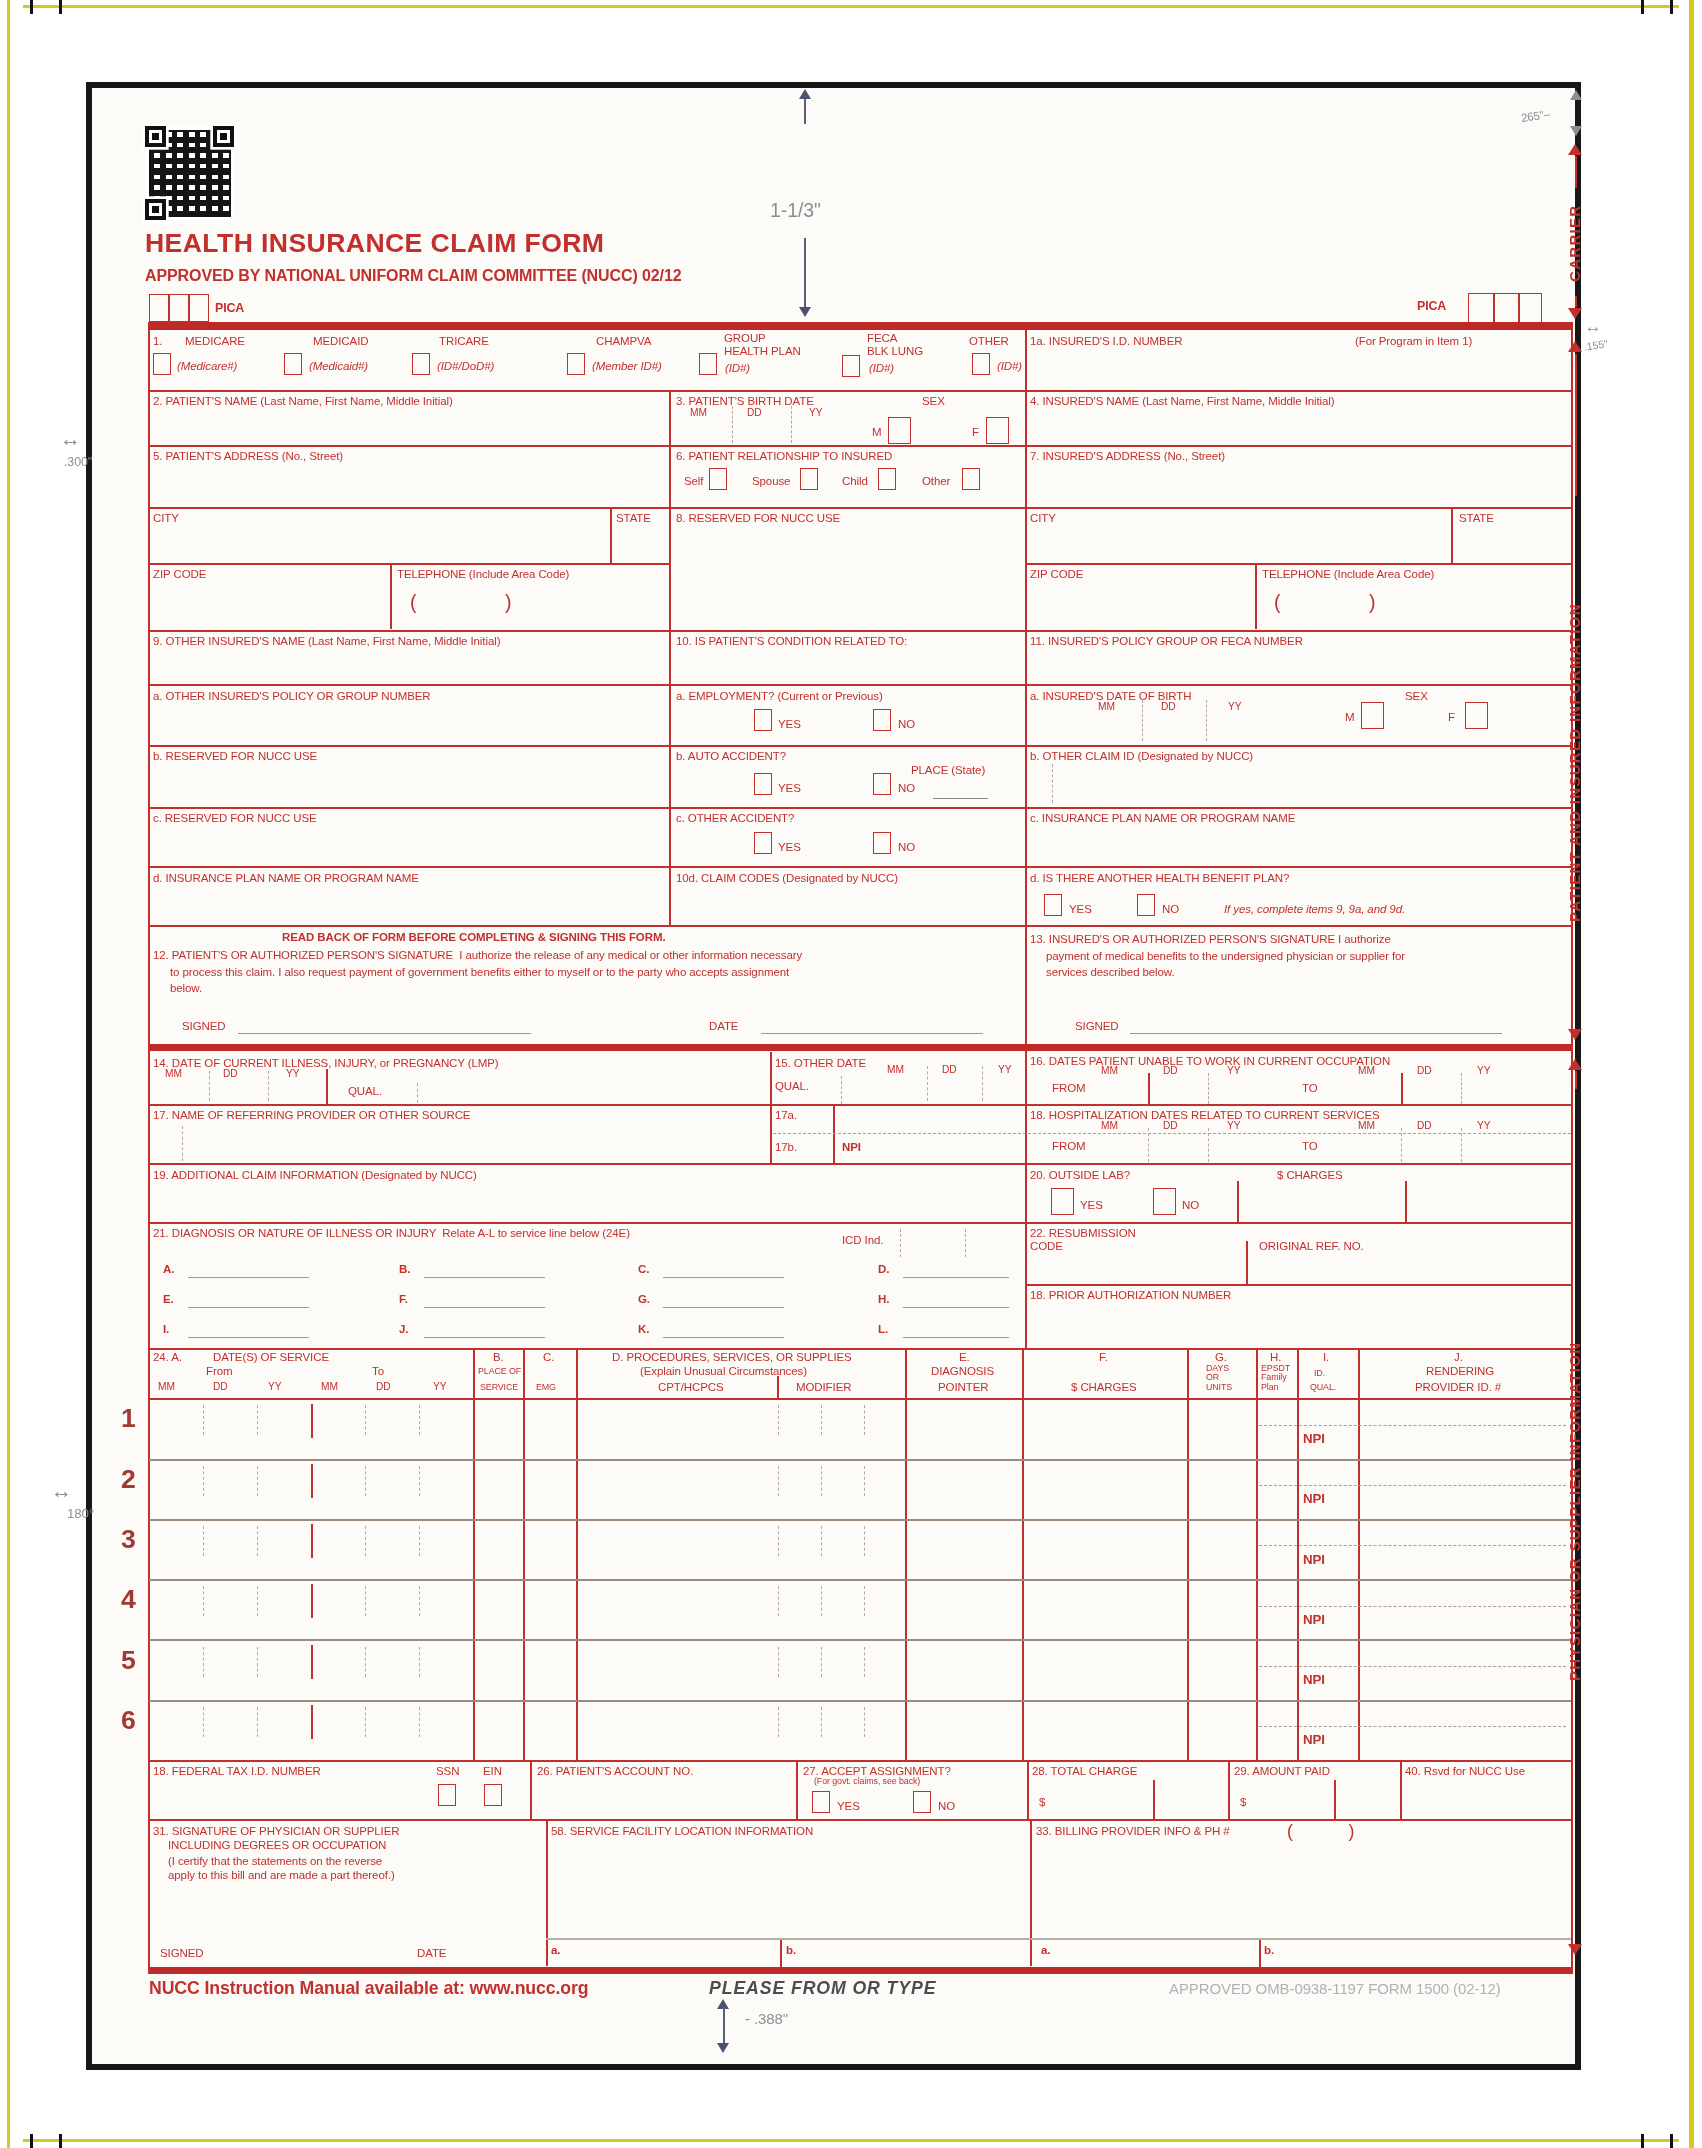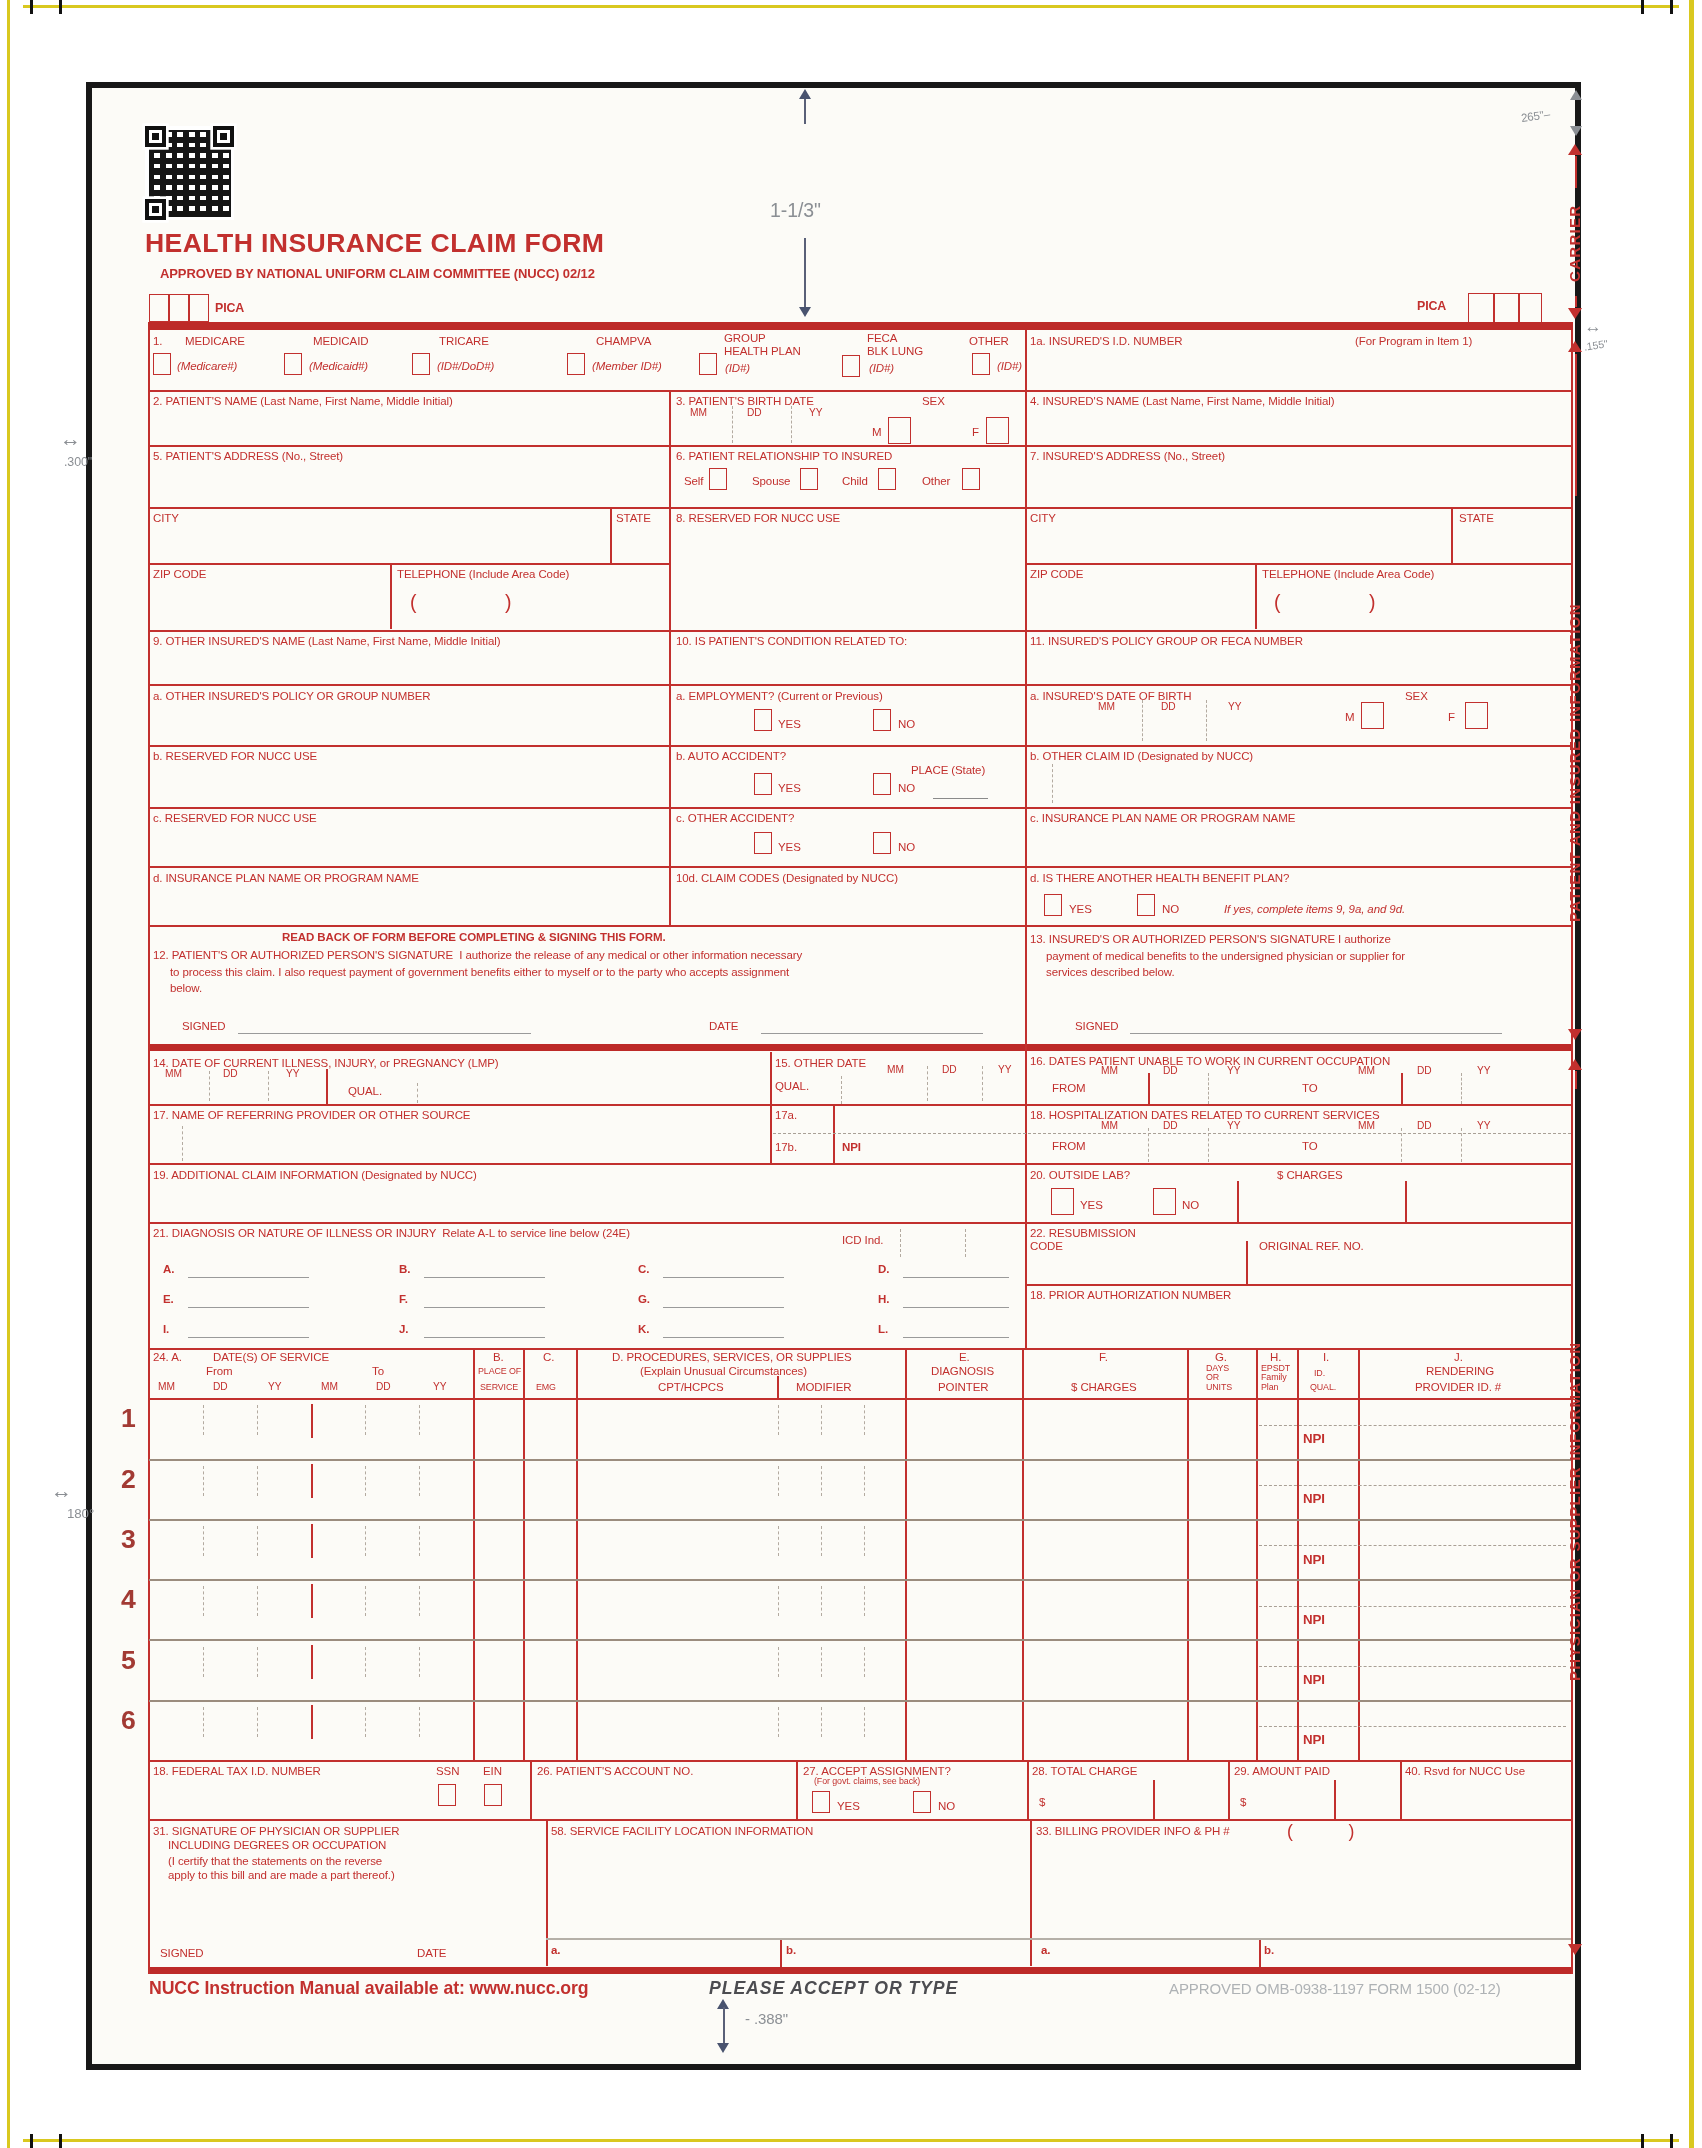--- a/index.html
+++ b/index.html
@@ -69,21 +69,21 @@
     </div>
   <div class="QF" style="right:0;top:0">
       <i></i>
     </div>
   <div class="QF" style="left:0;bottom:0">
       <i></i>
     </div>
 </div>
 
 <div class="L B" style="left:145px;top:229px;font-size:26.6px;letter-spacing:0.4px">HEALTH INSURANCE CLAIM FORM</div>
-<div class="L B" style="left:160px;top:267px;font-size:13px">APPROVED BY NATIONAL UNIFORM CLAIM COMMITTEE (NUCC) 02/12</div>
+<div class="L B" style="left:145px;top:267px;font-size:16px">APPROVED BY NATIONAL UNIFORM CLAIM COMMITTEE (NUCC) 02/12</div>
 
 <div class="C" style="left:149px;top:294px;width:60px;height:28px"></div>
 <div class="V" style="left:168px;top:294px;height:28px"></div>
 <div class="V" style="left:188px;top:294px;height:28px"></div>
 <div class="L B" style="left:215px;top:302px;font-size:12.4px">PICA</div>
 
 <div class="L B" style="left:1417px;top:300px;font-size:12.4px">PICA</div>
 <div class="C" style="left:1468px;top:293px;width:74px;height:30px"></div>
 <div class="V" style="left:1493px;top:293px;height:30px"></div>
 <div class="V" style="left:1518px;top:293px;height:30px"></div>
@@ -514,21 +514,21 @@
 <div class="L PRN" style="left:1287px;top:1822px;font-size:17.7px">(        )</div>
 <div class="GH" style="left:546px;top:1938px;width:1025px;background:#b5b0a8"></div>
 <div class="V" style="left:780px;top:1940px;height:26.6px"></div>
 <div class="V" style="left:1259px;top:1940px;height:26.6px"></div>
 <div class="L B" style="left:551px;top:1944px">a.</div>
 <div class="L B" style="left:786px;top:1944px">b.</div>
 <div class="L B" style="left:1041px;top:1944px">a.</div>
 <div class="L B" style="left:1264px;top:1944px">b.</div>
 
 <div class="L B" style="left:149px;top:1979px;font-size:17.7px">NUCC Instruction Manual available at: www.nucc.org</div>
-<div class="L B I" style="left:709px;top:1979px;font-size:17.7px;color:#4c4c50;letter-spacing:0.9px">PLEASE ACCEPT OR TYPE</div>
+<div class="L B I" style="left:709px;top:1979px;font-size:17.7px;color:#4c4c50;letter-spacing:0.9px">PLEASE FROM OR TYPE</div>
 <div class="L" style="left:1169px;top:1981px;font-size:15px;color:#aeb2b5">APPROVED OMB-0938-1197 FORM 1500 (02-12)</div>
 
 <div class="NU" style="left:799px;top:89px"></div>
 <div class="NV" style="left:804px;top:99px;height:25px"></div>
 <div class="L GRY" style="left:770px;top:200px;font-size:19.5px;color:#8b8f94">1-1/3"</div>
 <div class="NV" style="left:804px;top:238px;height:69px"></div>
 <div class="ND" style="left:799px;top:307px"></div>
 
 <div class="NU" style="left:1570px;top:90px;border-bottom-color:#8b8f94"></div>
 <div class="L GRY" style="left:1521px;top:110px;font-size:11.5px;transform:rotate(-8deg)">265"–</div>

